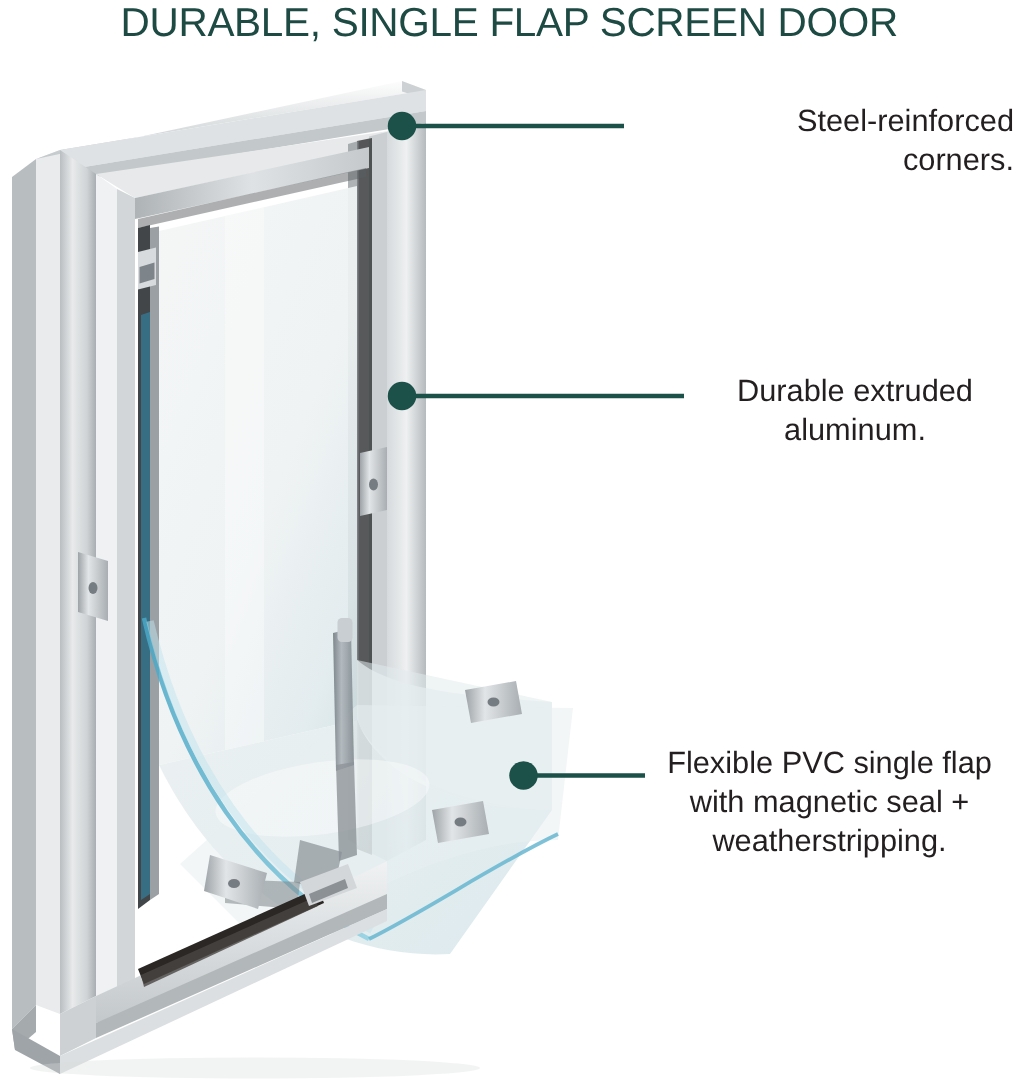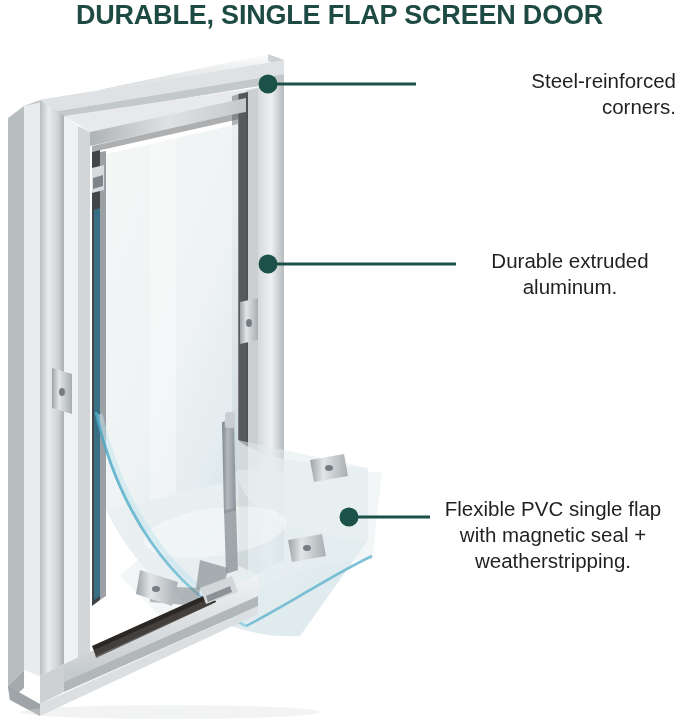--- a/index.html
+++ b/index.html
@@ -19,21 +19,21 @@
   
   .title {
     position: absolute;
     top: 0px;
     left: 0;
     width: 679px;
     text-align: center;
     font-size: 27px;
     line-height: 30px;
     letter-spacing: -0.2px;
-    font-weight: 700;
+    font-weight: 400;
     color: #1e4a44;
     white-space: nowrap;
   }
 
   
   .stage {
     position: absolute;
     left: 0;
     top: 40px;
     width: 420px;

